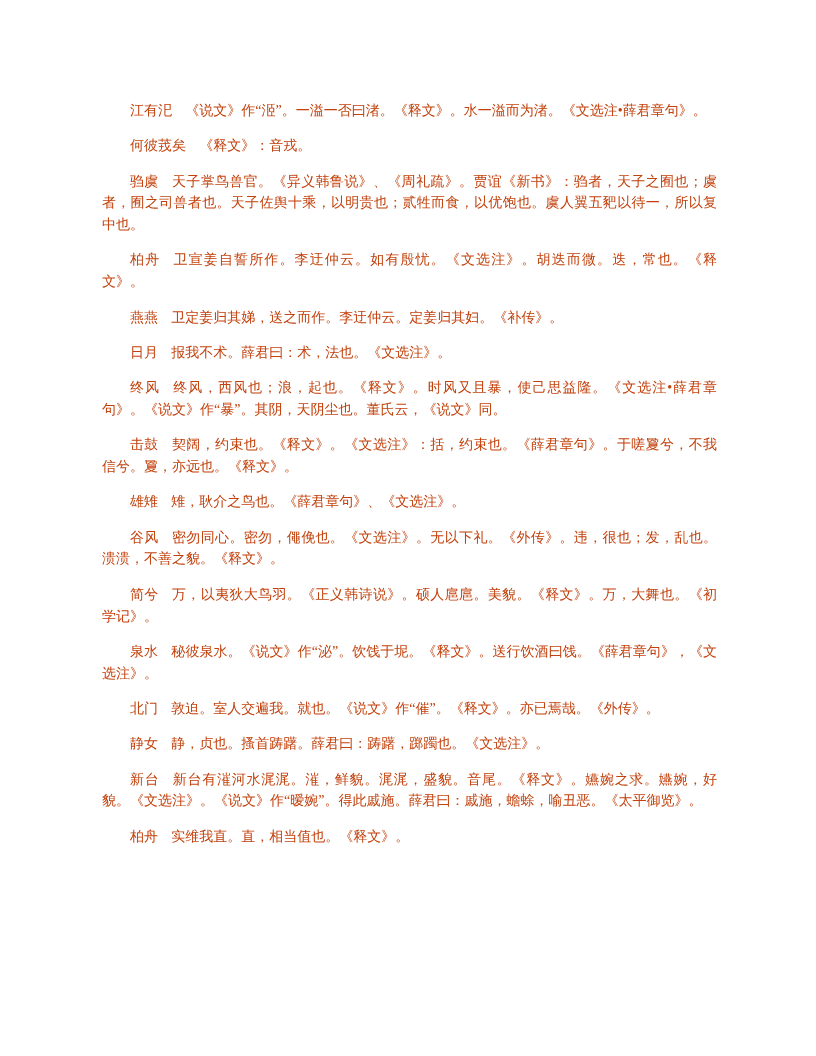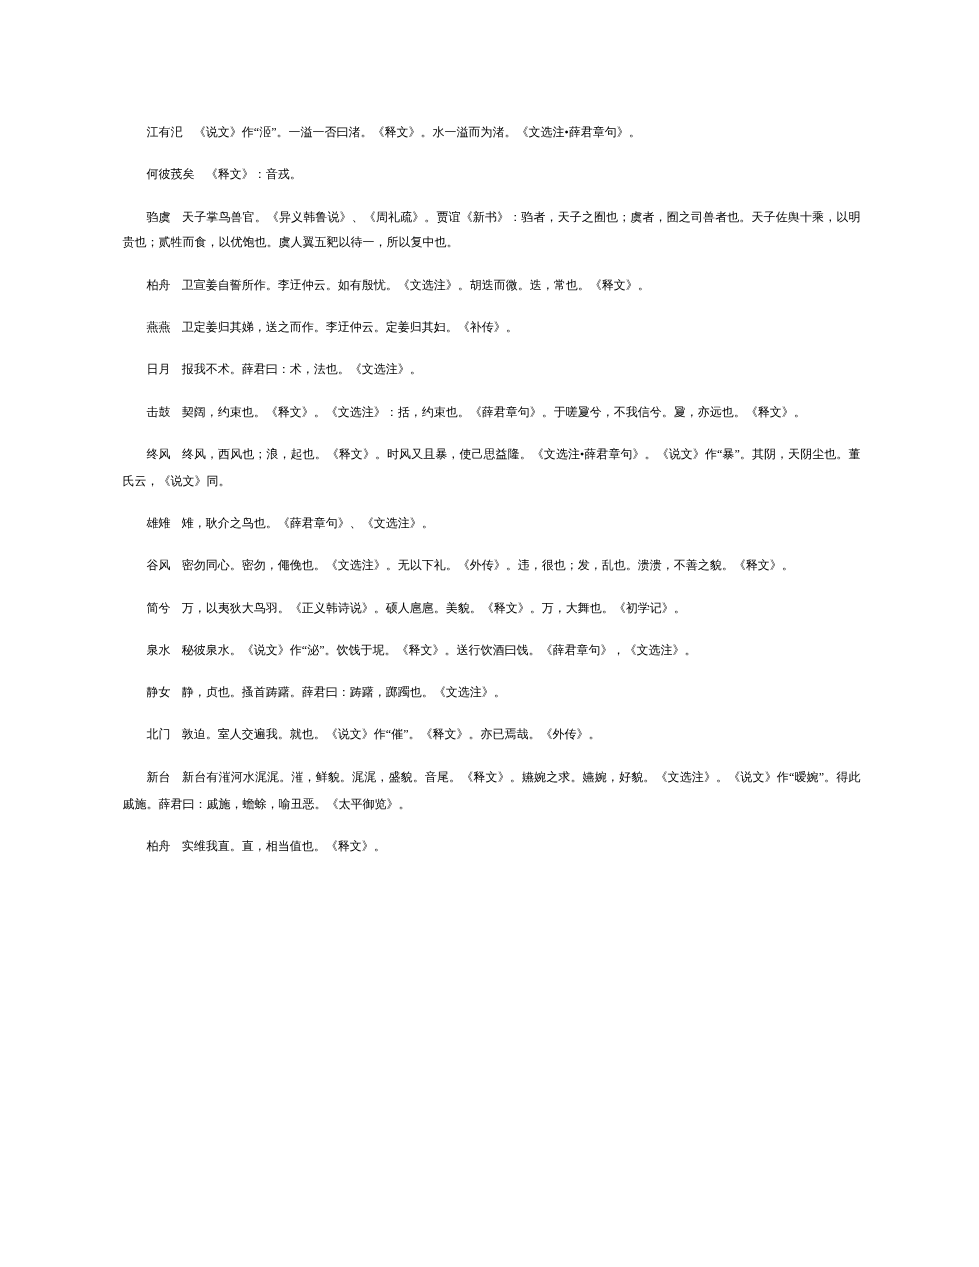--- a/index.html
+++ b/index.html
@@ -8,22 +8,22 @@
     height: 1056px;
     background: #ffffff;
     position: relative;
     font-family: "Liberation Serif", "DejaVu Serif", serif;
   }
   .page {
     position: absolute;
     left: 102px;
     top: 100px;
     width: 615px;
-    color: #000000;
-    font-size: 10px;
+    color: #c2410c;
+    font-size: 14px;
     line-height: 21.8px;
     text-align: justify;
     text-justify: inter-ideograph;
   }
   .entry {
     margin: 0 0 13.5px 0;
     text-indent: 2em;
   }
   .entry-title {
     margin-right: 0.95em;
@@ -32,23 +32,23 @@
 </head>
 <body>
 
 <div class="page">
   <p class="entry"><span class="entry-title">江有汜</span><span>《说文》作“洍”。一溢一否曰渚。《释文》。水一溢而为渚。《文选注•薛君章句》。</span></p>
   <p class="entry"><span class="entry-title">何彼茙矣</span><span>《释文》：音戎。</span></p>
   <p class="entry"><span class="entry-title">驺虞</span><span>天子掌鸟兽官。《异义韩鲁说》、《周礼疏》。贾谊《新书》：驺者，天子之囿也；虞者，囿之司兽者也。天子佐舆十乘，以明贵也；贰牲而食，以优饱也。虞人翼五豝以待一，所以复中也。</span></p>
   <p class="entry"><span class="entry-title">柏舟</span><span>卫宣姜自誓所作。李迂仲云。如有殷忧。《文选注》。胡迭而微。迭，常也。《释文》。</span></p>
   <p class="entry"><span class="entry-title">燕燕</span><span>卫定姜归其娣，送之而作。李迂仲云。定姜归其妇。《补传》。</span></p>
   <p class="entry"><span class="entry-title">日月</span><span>报我不术。薛君曰：术，法也。《文选注》。</span></p>
+  <p class="entry"><span class="entry-title">终风</span><span>终风，西风也；浪，起也。《释文》。时风又且暴，使己思益隆。《文选注•薛君章句》。《说文》作“暴”。其阴，天阴尘也。董氏云，《说文》同。</span></p>
   <p class="entry"><span class="entry-title">击鼓</span><span>契阔，约束也。《释文》。《文选注》：括，约束也。《薛君章句》。于嗟夐兮，不我信兮。夐，亦远也。《释文》。</span></p>
-  <p class="entry"><span class="entry-title">终风</span><span>终风，西风也；浪，起也。《释文》。时风又且暴，使己思益隆。《文选注•薛君章句》。《说文》作“暴”。其阴，天阴尘也。董氏云，《说文》同。</span></p>
   <p class="entry"><span class="entry-title">雄雉</span><span>雉，耿介之鸟也。《薛君章句》、《文选注》。</span></p>
   <p class="entry"><span class="entry-title">谷风</span><span>密勿同心。密勿，僶俛也。《文选注》。无以下礼。《外传》。违，很也；发，乱也。溃溃，不善之貌。《释文》。</span></p>
   <p class="entry"><span class="entry-title">简兮</span><span>万，以夷狄大鸟羽。《正义韩诗说》。硕人扈扈。美貌。《释文》。万，大舞也。《初学记》。</span></p>
   <p class="entry"><span class="entry-title">泉水</span><span>秘彼泉水。《说文》作“泌”。饮饯于坭。《释文》。送行饮酒曰饯。《薛君章句》，《文选注》。</span></p>
+  <p class="entry"><span class="entry-title">北门</span><span>敦迫。室人交遍我。就也。《说文》作“催”。《释文》。亦已焉哉。《外传》。</span></p>
   <p class="entry"><span class="entry-title">静女</span><span>静，贞也。搔首踌躇。薛君曰：踌躇，踯躅也。《文选注》。</span></p>
-  <p class="entry"><span class="entry-title">北门</span><span>敦迫。室人交遍我。就也。《说文》作“催”。《释文》。亦已焉哉。《外传》。</span></p>
   <p class="entry"><span class="entry-title">新台</span><span>新台有漼河水浘浘。漼，鲜貌。浘浘，盛貌。音尾。《释文》。嬿婉之求。嬿婉，好貌。《文选注》。《说文》作“暧婉”。得此戚施。薛君曰：戚施，蟾蜍，喻丑恶。《太平御览》。</span></p>
   <p class="entry"><span class="entry-title">柏舟</span><span>实维我直。直，相当值也。《释文》。</span></p>
 </div>
 
 </body></html>

